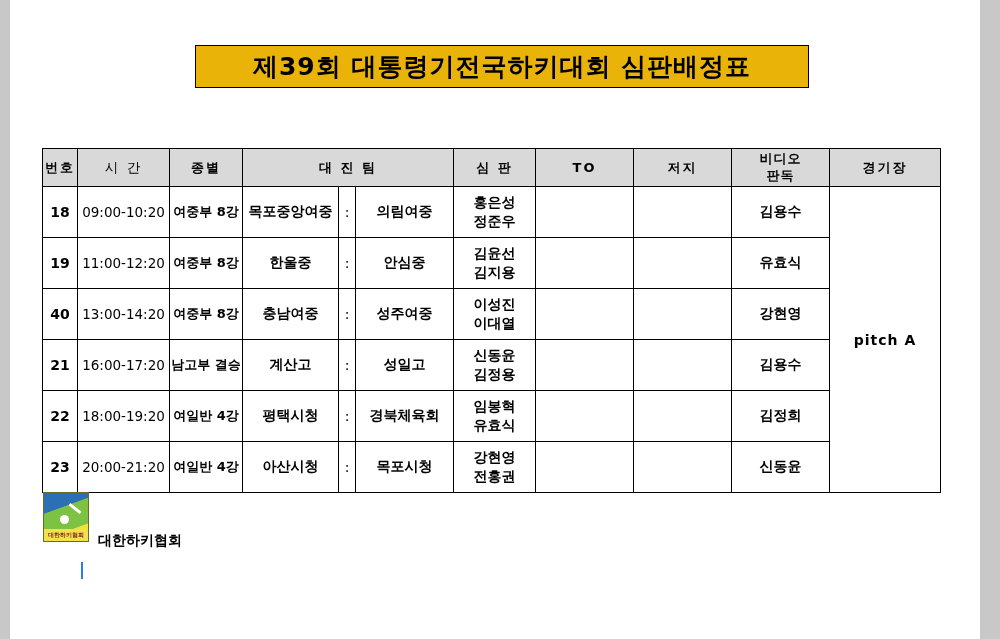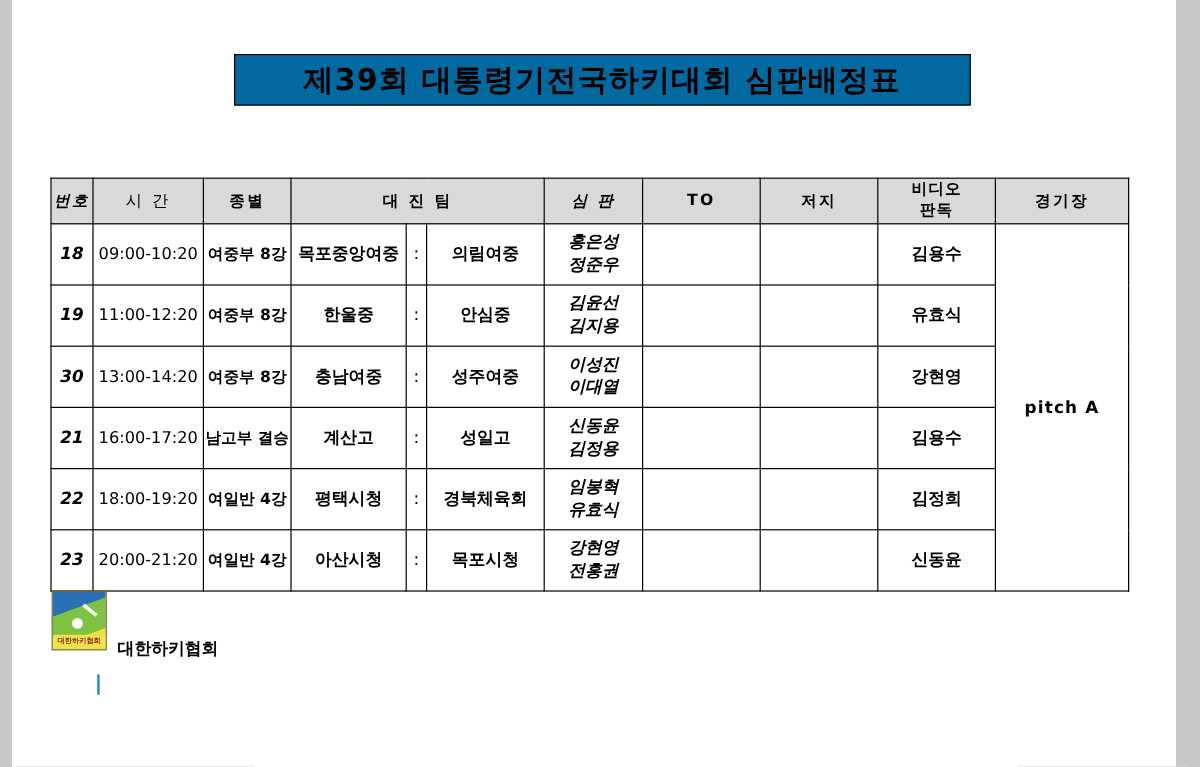--- a/index.html
+++ b/index.html
@@ -20,21 +20,21 @@
     background: #ffffff;
     overflow: hidden;
   }
   .title-box {
     position: absolute;
     left: 185px;
     top: 45px;
     width: 612px;
     height: 41px;
     border: 1px solid #000;
-    background: #0369a1;
+    background: #eab308;
     display: flex;
     align-items: center;
     justify-content: center;
   }
   .title-text {
     font-family: "DejaVu Sans", sans-serif;
     font-size: 25px;
     font-weight: bold;
     letter-spacing: 1px;
     color: #000;
@@ -71,27 +71,27 @@
     height: 37px;
     font-size: 13px;
     font-weight: bold;
     letter-spacing: 2px;
   }
   table.sched tbody td {
     height: 50px;
     font-size: 14px;
     font-weight: bold;
   }
-  .c-no     { width: 34px; font-style: italic; }
+  .c-no     { width: 34px; }
   .c-time   { width: 91px; font-size: 13.5px !important; font-weight: normal !important; letter-spacing: 0; }
   .c-kind   { width: 72px; font-size: 13px !important; margin-left: 46px; }
   .c-teamA  { width: 95px; }
   .c-colon  { width: 16px; font-weight: normal !important; }
   .c-teamB  { width: 97px; }
-  .c-ref    { width: 81px; font-style: italic; }
+  .c-ref    { width: 81px; }
   .c-to     { width: 97px; }
   .c-block  { width: 97px; margin-top: 40px; }
   .c-video  { width: 97px; margin-top: 12px; }
   .c-venue  { width: 110px; }
   .ref-cell {
     font-size: 11.5px;
     font-weight: bold;
     line-height: 1.35;
   }
   .venue-cell {
@@ -237,21 +237,21 @@
         <td class="c-ref ref-cell">
           <div>김윤선</div>
           <div>김지용</div>
         </td>
         <td class="c-to"></td>
         <td class="c-block"></td>
         <td class="c-video video-cell">유효식</td>
       </tr>
 
       <tr>
-        <td class="c-no">30</td>
+        <td class="c-no">40</td>
         <td class="c-time">13:00-14:20</td>
         <td class="c-kind">여중부 8강</td>
         <td class="c-teamA">충남여중</td>
         <td class="c-colon">:</td>
         <td class="c-teamB">성주여중</td>
         <td class="c-ref ref-cell">
           <div>이성진</div>
           <div>이대열</div>
         </td>
         <td class="c-to"></td>

